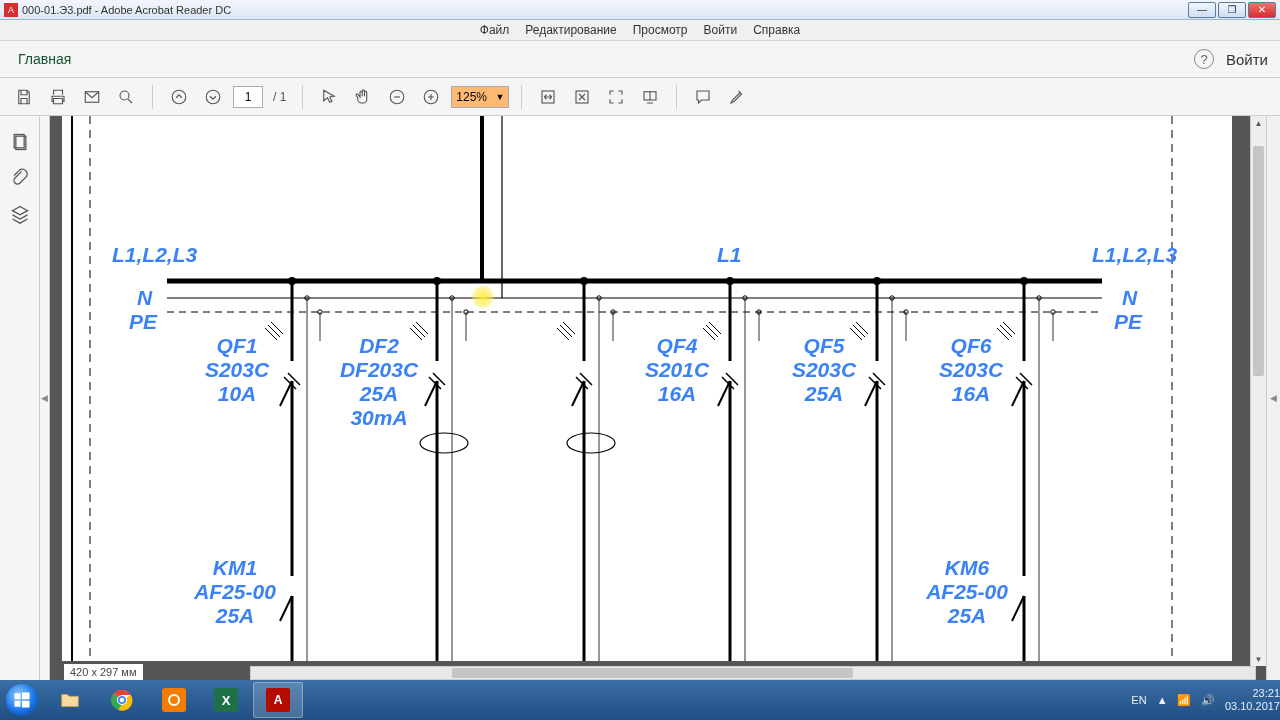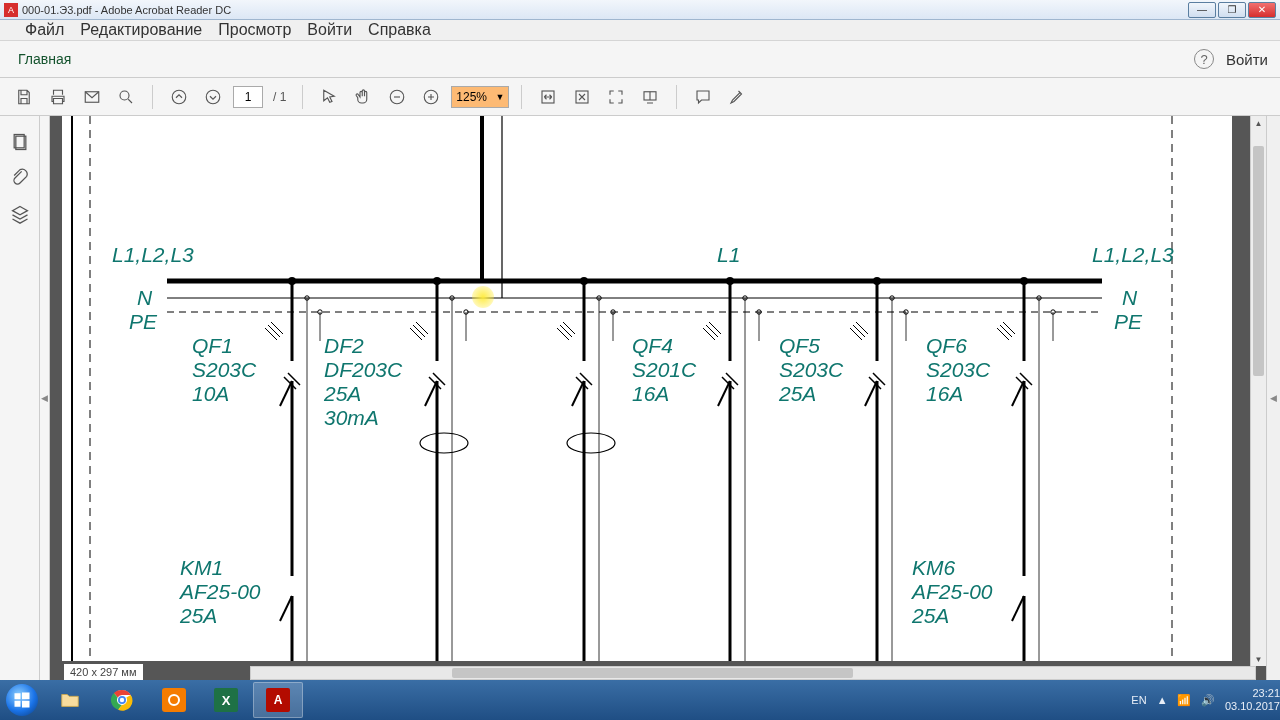--- a/index.html
+++ b/index.html
@@ -47,21 +47,22 @@
   }
   .wc-close { background: linear-gradient(#f17070, #d62e2e); color: #fff; }
   
   .menubar {
     height: 21px;
     background: #f0f0f0;
     border-bottom: 1px solid #d5d5d5;
     display: flex;
     align-items: center;
     padding: 0 17px;
-    font-size: 16px;
+    font-size: 12px;
+    justify-content: center;
   }
   .menubar span {
     padding: 2px 8px;
     color: #333;
   }
   
   .tabrow {
     height: 37px;
     background: #f5f5f5;
     border-bottom: 1px solid #ccc;
@@ -195,23 +196,25 @@
     padding-right:0;
   }
   .clock { text-align:right; line-height:1.15; font-size:11px;}
 
   
   .dtxt {
     position:absolute;
     font-family: "Arial Narrow", Arial, sans-serif;
     font-style: italic;
     font-size: 21px;
-    color:#0f766e;
+    color:#3b82f6;
+    text-align:center;
     line-height:1.15;
     white-space:pre;
+    font-weight:bold;
   }
   .cursor-highlight {
     position:absolute; width:22px;height:22px; border-radius:50%;
     background: radial-gradient(circle, rgba(255,235,59,.95), rgba(255,235,59,.1));
     pointer-events:none;
   }
 </style>
 </head>
 <body>
 

